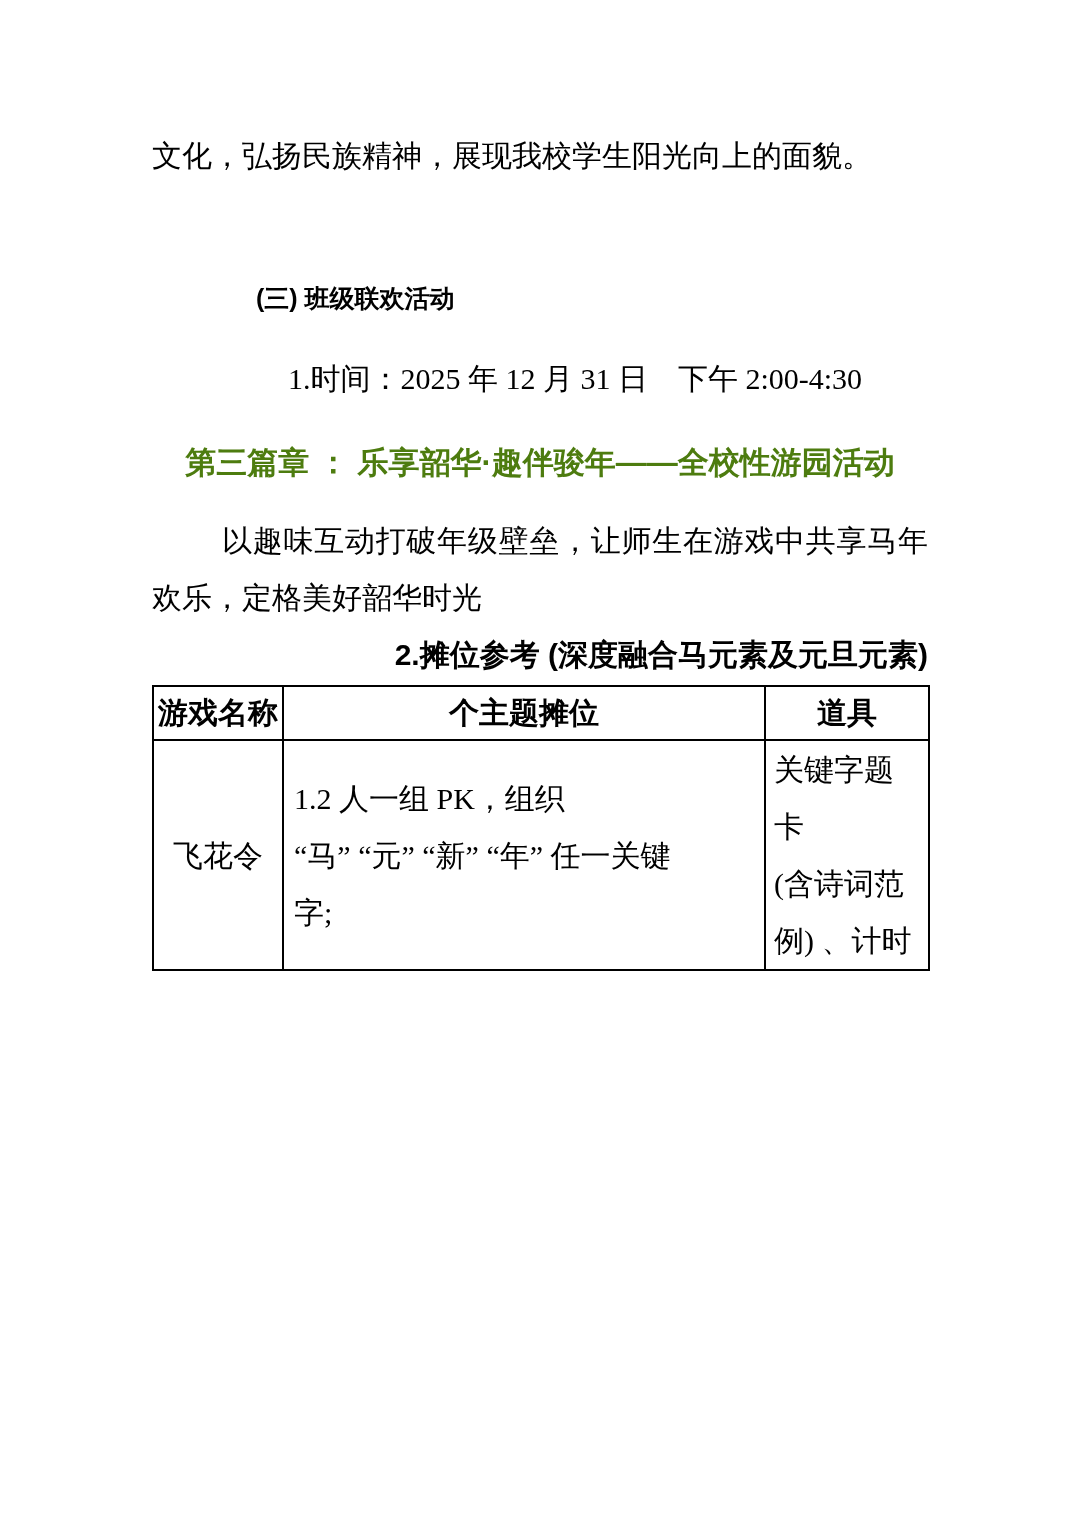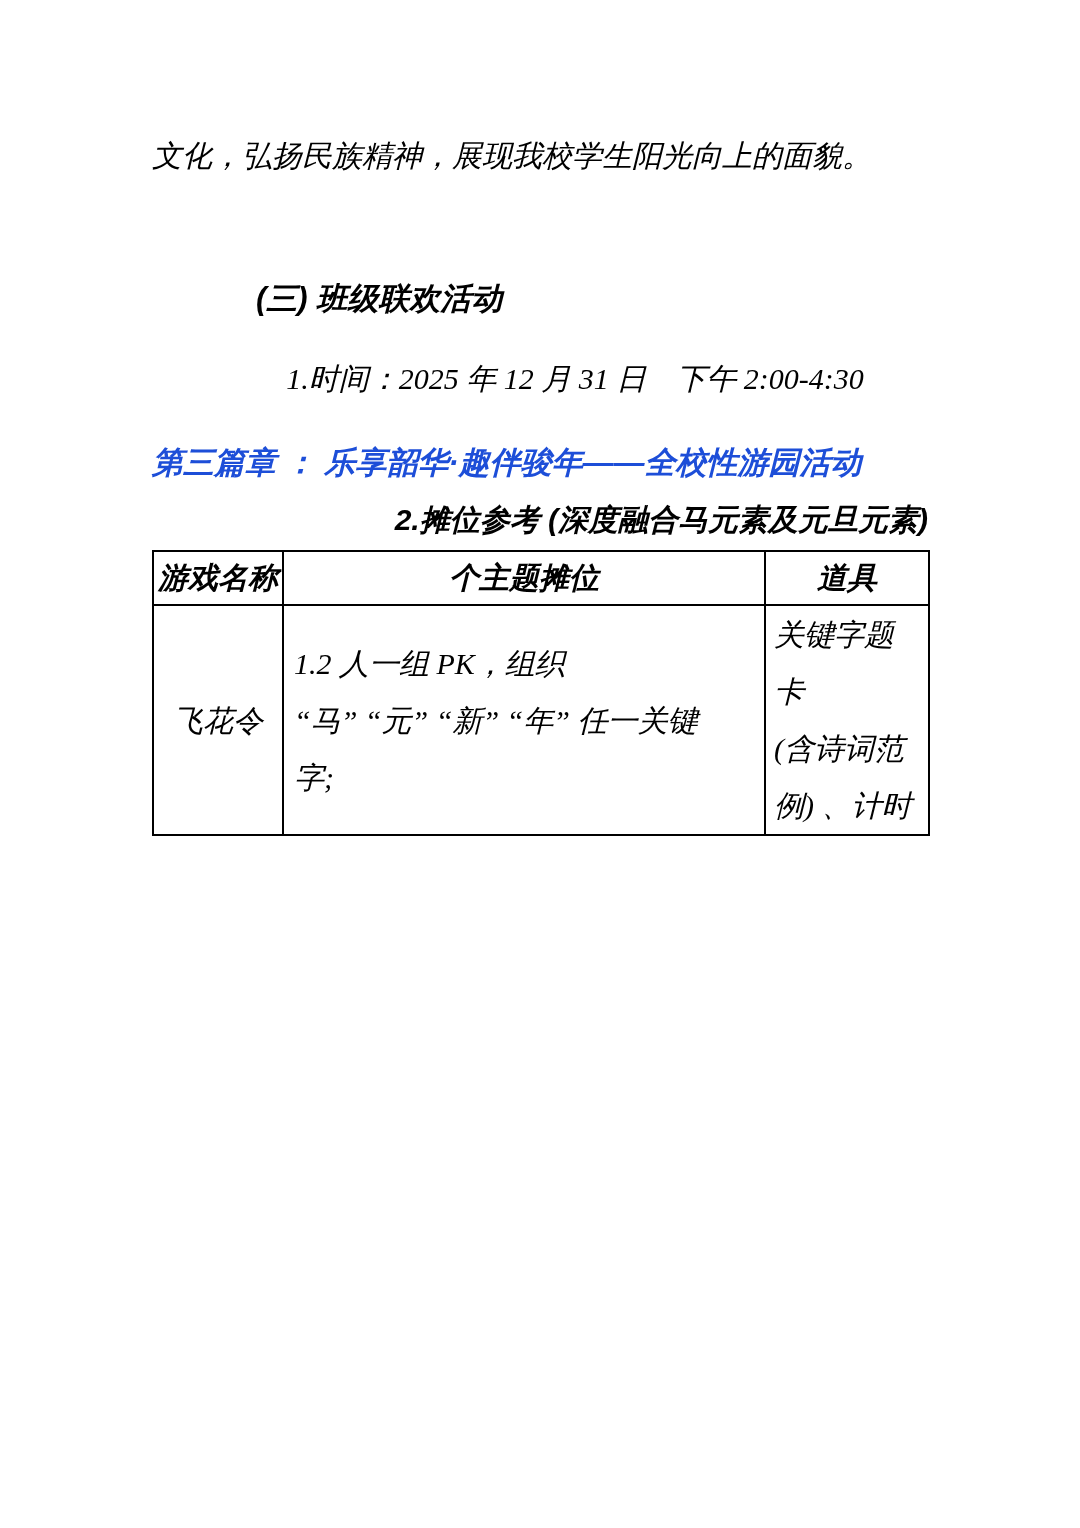--- a/index.html
+++ b/index.html
@@ -12,49 +12,48 @@
     width: 1080px;
     height: 1364px;
     box-sizing: border-box;
     background: #ffffff;
     color: #000000;
     font-family: "Liberation Serif", "DejaVu Serif", serif;
     font-size: 30px;
     line-height: 57px;
     padding: 127px 152px 0 152px;
     overflow: hidden;
-    font-style: italic;
   }
   .para {
     margin: 0;
     text-align: justify;
   }
   .para.indent {
     text-indent: 70px;
   }
   .p-time {
     margin-top: 23px;
     text-align: center;
   }
   .heading-sub {
     margin: 86px 0 0 0;
     padding-left: 104px;
     font-family: "Liberation Sans", "DejaVu Sans", sans-serif;
     font-weight: bold;
-    font-size: 31px;
+    font-size: 25px;
     line-height: 57px;
   }
   .heading-chapter {
     margin: 27px 0 0 0;
-    text-align: left;
+    text-align: center;
     font-family: "Liberation Sans", "DejaVu Sans", sans-serif;
     font-weight: bold;
     font-size: 31px;
     line-height: 57px;
-    color: #1d4ed8;
+    color: #4d7c0f;
   }
   .p-intro {
     margin-top: 21px;
   }
   .bold-label {
     font-family: "Liberation Sans", "DejaVu Sans", sans-serif;
     font-weight: bold;
   }
   .heading-booth {
     margin: 0;
@@ -114,20 +113,21 @@
 
   <p class="para">文化，弘扬民族精神，展现我校学生阳光向上的面貌。</p>
 
   <h3 class="heading-sub">(三) 班级联欢活动</h3>
 
   <p class="para indent p-time">1.时间：2025 年 12 月 31 日　下午 2:00-4:30</p>
 
 
   <h2 class="heading-chapter">第三篇章 ： 乐享韶华·趣伴骏年——全校性游园活动</h2>
 
+  <p class="para indent p-intro">以趣味互动打破年级壁垒，让师生在游戏中共享马年欢乐，定格美好韶华时光</p>
 
 
   <p class="heading-booth">2.摊位参考 (深度融合马元素及元旦元素)</p>
 
   <table class="booth">
     <colgroup>
       <col style="width:130px">
       <col style="width:482px">
       <col style="width:164px">
     </colgroup>

